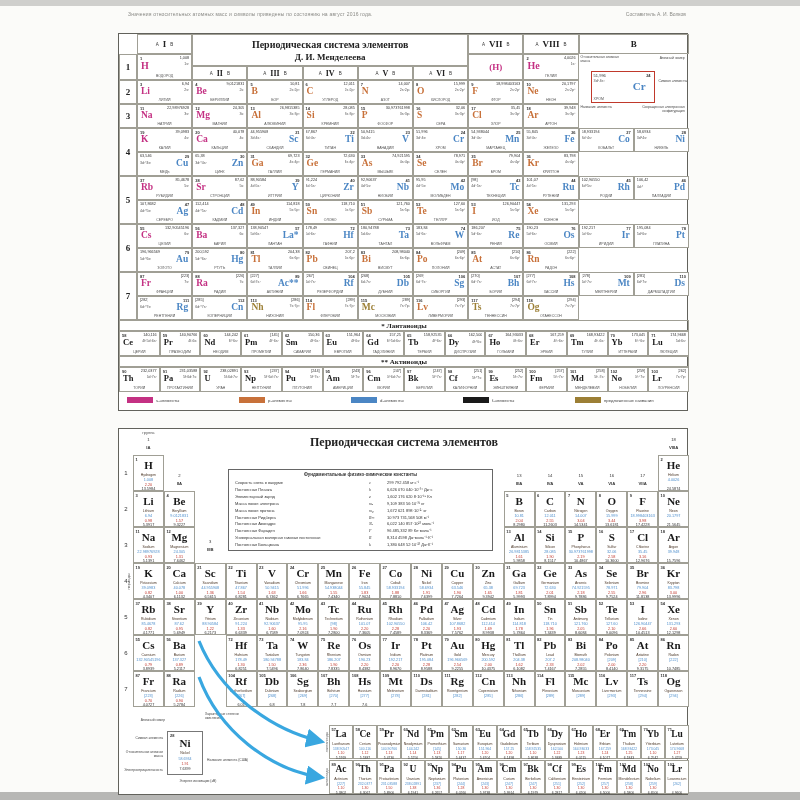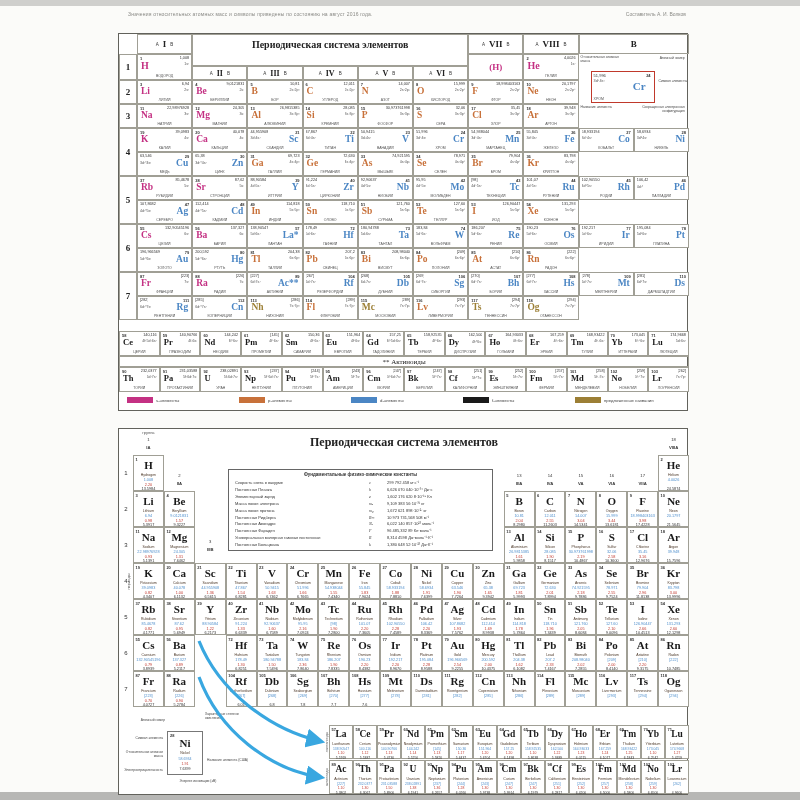--- a/index.html
+++ b/index.html
@@ -40,20 +40,21 @@
     <div class="abs cellb" style="left: 404.4px; top: 0px; width: 55.2px; height: 20px; display: flex; align-items: center; justify-content: center; gap: 4px;">
       <div class="abs" style="position: static; font-size: 4.5px; color: rgb(51, 51, 51);">А</div>
       <div class="abs serif" style="position: static; font-size: 9px; font-weight: bold; color: rgb(34, 34, 34);">VIII</div>
       <div class="abs" style="position: static; font-size: 4.5px; color: rgb(51, 51, 51);">В</div>
     </div>
     <div class="abs cellb" style="left: 459.6px; top: 0px; width: 110.4px; height: 20px; display: flex; align-items: center; justify-content: center; gap: 4px;">
       <div class="abs serif" style="position: static; font-size: 9px; font-weight: bold; color: rgb(34, 34, 34);">В</div>
     </div>
     <div class="abs cellb" style="left: 73.2px; top: 0px; width: 276px; height: 32px; text-align: center;">
       <div class="abs serif" style="left: 0px; top: 4px; width: 100%; font-size: 10px; font-weight: bold; color: rgb(34, 34, 34);">Периодическая система элементов</div>
+      <div class="abs serif" style="left: 0px; top: 17px; width: 100%; font-size: 9px; font-weight: bold; color: rgb(34, 34, 34);">Д. И. Менделеева</div>
     </div>
     <div class="abs cellb" style="left: 73.2px; top: 32px; width: 55.2px; height: 14px; display: flex; align-items: center; justify-content: center; gap: 4px;">
       <div class="abs" style="position: static; font-size: 4.5px; color: rgb(51, 51, 51);">А</div>
       <div class="abs serif" style="position: static; font-size: 8px; font-weight: bold; color: rgb(34, 34, 34);">II</div>
       <div class="abs" style="position: static; font-size: 4.5px; color: rgb(51, 51, 51);">В</div>
     </div>
     <div class="abs cellb" style="left: 128.4px; top: 32px; width: 55.2px; height: 14px; display: flex; align-items: center; justify-content: center; gap: 4px;">
       <div class="abs" style="position: static; font-size: 4.5px; color: rgb(51, 51, 51);">А</div>
       <div class="abs serif" style="position: static; font-size: 8px; font-weight: bold; color: rgb(34, 34, 34);">III</div>
       <div class="abs" style="position: static; font-size: 4.5px; color: rgb(51, 51, 51);">В</div>
@@ -720,21 +721,22 @@
       <div class="abs nowrap" style="right: 2px; text-align: right; top: 7px; font-size: 3.6px; color: rgb(85, 85, 85); max-width: 33.1px;">7s²7p⁵</div>
       <div class="abs nowrap" style="left: 0px; bottom: 1px; width: 100%; text-align: center; font-size: 3.5px; color: rgb(85, 85, 85);">ТЕННЕССИН</div>
     </div>
     <div class="abs cellb" style="left: 404.4px; top: 262px; width: 55.2px; height: 24px; background: rgb(255, 255, 255);">
       <div class="abs" style="left: 2px; top: 1px; font-size: 4px; font-weight: bold; color: rgb(51, 51, 51);">118</div>
       <div class="abs serif" style="left: 3px; top: 4.8px; font-size: 9.5px; font-weight: bold; color: rgb(156, 127, 53);">Og</div>
       <div class="abs nowrap" style="right: 2px; text-align: right; top: 1px; font-size: 3.8px; color: rgb(51, 51, 51); max-width: 33.1px;">[294]</div>
       <div class="abs nowrap" style="right: 2px; text-align: right; top: 7px; font-size: 3.6px; color: rgb(85, 85, 85); max-width: 33.1px;">7s²7p⁶</div>
       <div class="abs nowrap" style="left: 0px; bottom: 1px; width: 100%; text-align: center; font-size: 3.5px; color: rgb(85, 85, 85);">ОГАНЕССОН</div>
     </div>
-    <div class="abs cellb serif" style="left: 0px; top: 322px; width: 570px; height: 11px; text-align: center; font-size: 7px; font-weight: normal; color: rgb(34, 34, 34); line-height: 11px;">** Актиноиды</div>
+    <div class="abs cellb serif" style="left: 0px; top: 286px; width: 570px; height: 11px; text-align: center; font-size: 7px; font-weight: bold; color: rgb(34, 34, 34); line-height: 11px;">* Лантаноиды</div>
+    <div class="abs cellb serif" style="left: 0px; top: 322px; width: 570px; height: 11px; text-align: center; font-size: 7px; font-weight: bold; color: rgb(34, 34, 34); line-height: 11px;">** Актиноиды</div>
     <div class="abs cellb" style="left: 0px; top: 297px; width: 40.7px; height: 25px; background: rgb(255, 255, 255);">
       <div class="abs" style="left: 2px; top: 1px; font-size: 4px; font-weight: bold; color: rgb(51, 51, 51);">58</div>
       <div class="abs serif" style="left: 3px; top: 5px; font-size: 8.5px; font-weight: bold; color: rgb(26, 26, 26);">Ce</div>
       <div class="abs nowrap" style="right: 2px; text-align: right; top: 1px; font-size: 3.8px; color: rgb(51, 51, 51); max-width: 24.4px;">140,116</div>
       <div class="abs nowrap" style="right: 2px; text-align: right; top: 7px; font-size: 3.6px; color: rgb(85, 85, 85); max-width: 24.4px;">4f¹5d¹6s²</div>
       <div class="abs nowrap" style="left: 0px; bottom: 1px; width: 100%; text-align: center; font-size: 3.5px; color: rgb(85, 85, 85);">ЦЕРИЙ</div>
     </div>
     <div class="abs cellb" style="left: 0px; top: 333px; width: 40.7px; height: 25px; background: rgb(255, 255, 255);">
       <div class="abs" style="left: 2px; top: 1px; font-size: 4px; font-weight: bold; color: rgb(51, 51, 51);">90</div>
       <div class="abs serif" style="left: 3px; top: 5px; font-size: 8.5px; font-weight: bold; color: rgb(26, 26, 26);">Th</div>

